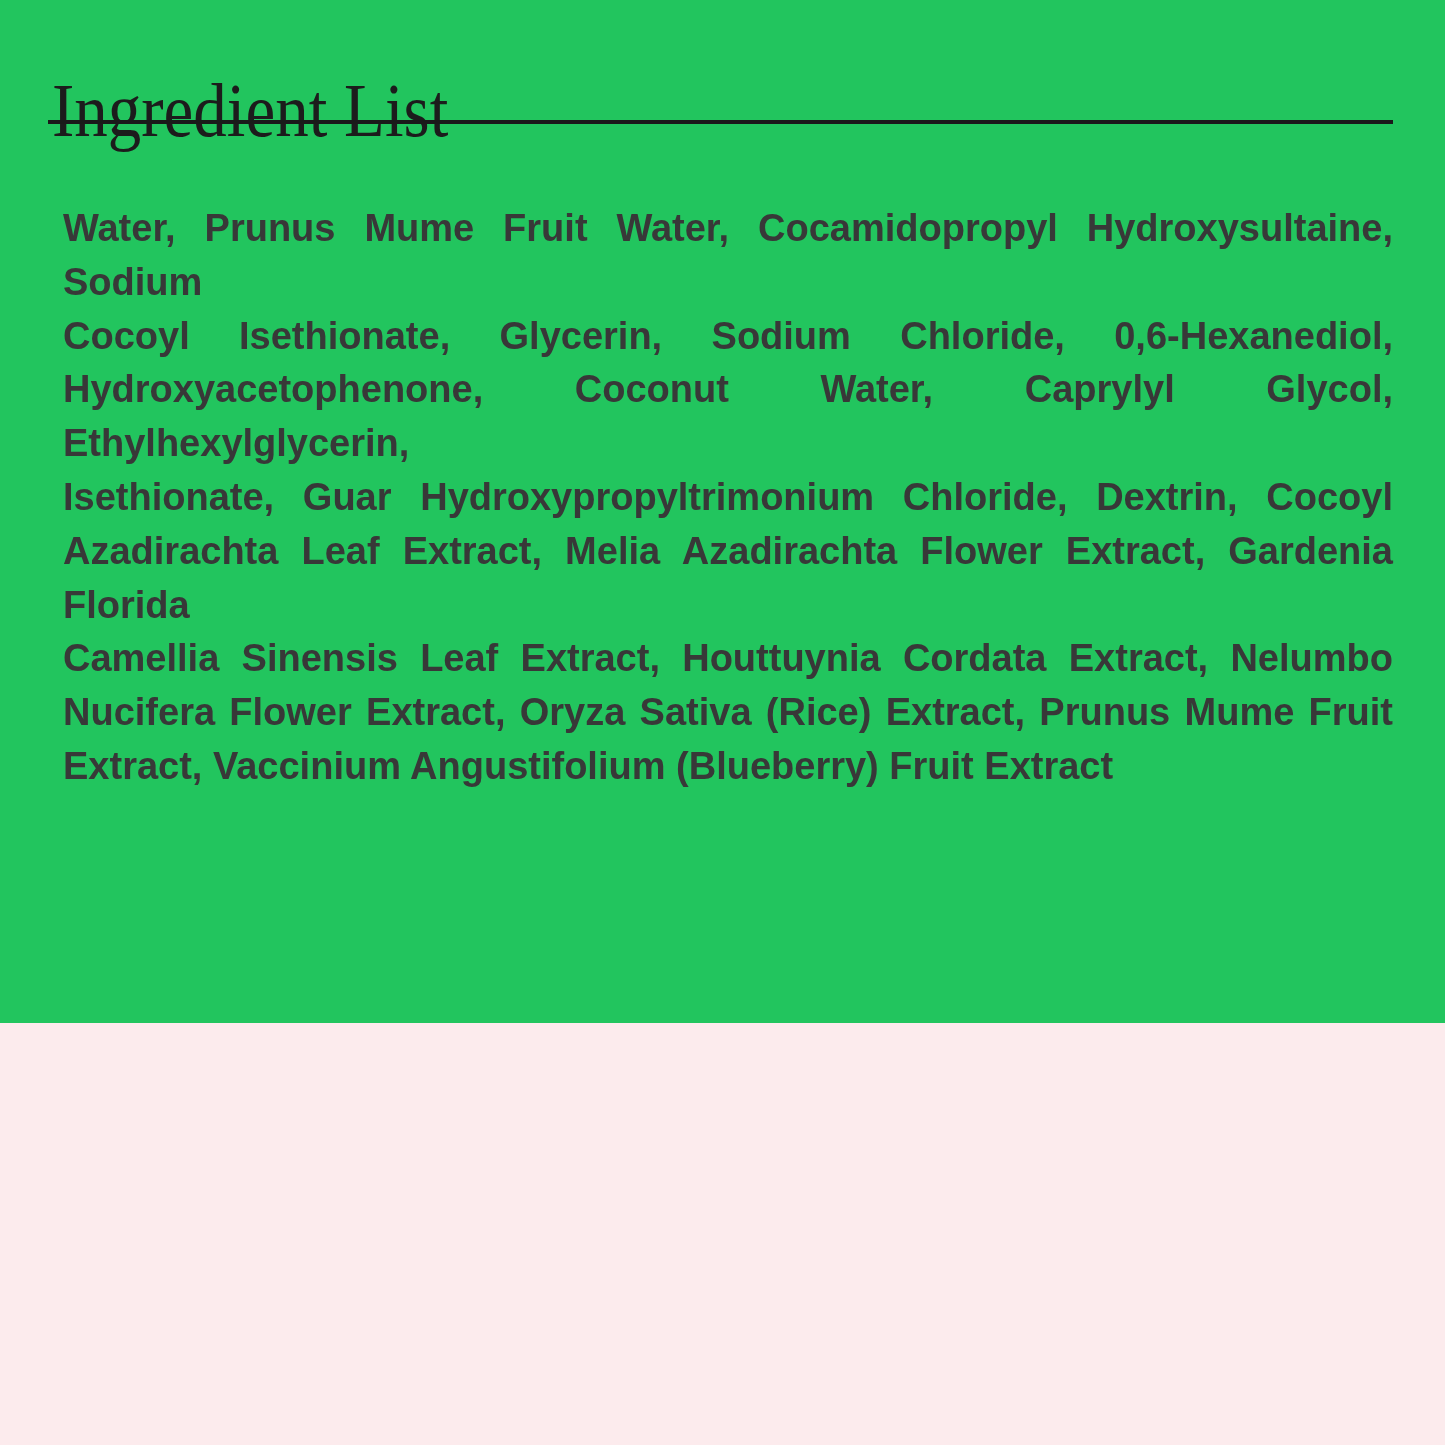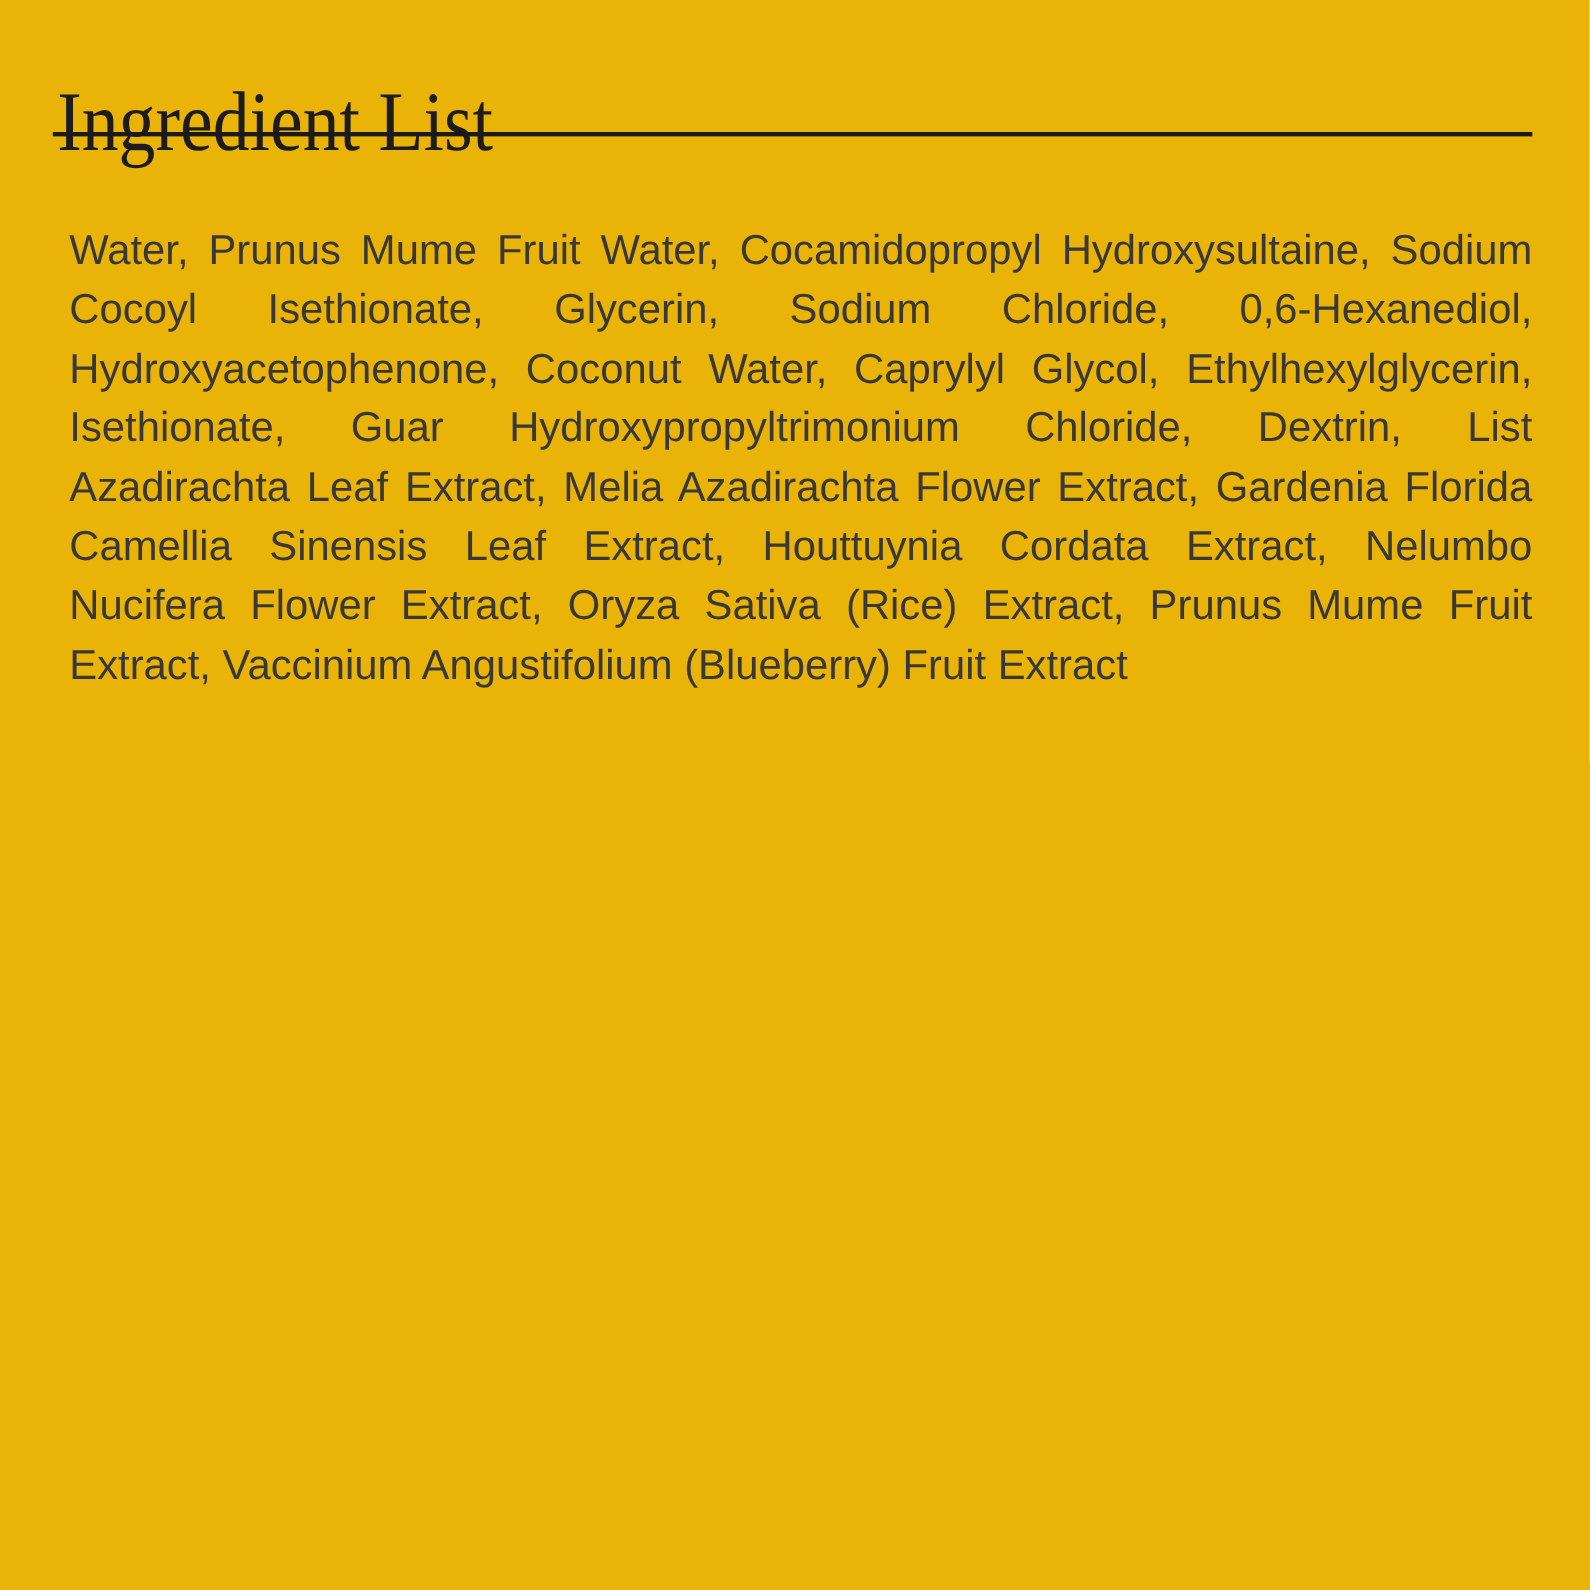--- a/index.html
+++ b/index.html
@@ -9,22 +9,22 @@
   body {
     width: 1445px;
     height: 1445px;
     background: #fcebed;
     overflow: hidden;
     font-family: "Liberation Sans", sans-serif;
   }
   .page {
     position: relative;
     width: 1445px;
-    height: 1445px;
-    background: #eab308;
+    height: 1023px;
+    background: #22c55e;
   }
   .page-title {
     position: absolute;
     left: 52px;
     top: 20px;
     font-family: "Liberation Serif", serif;
     font-size: 77px;
     line-height: 1;
     font-weight: 400;
     color: #1c1c1c;
@@ -39,21 +39,21 @@
     width: 1345px;
     height: 4px;
     background: #1a1a1a;
   }
   .ingredient-text {
     position: absolute;
     left: 63px;
     top: 202px;
     width: 1330px;
     font-size: 38px;
-    font-weight: 400;
+    font-weight: 700;
     line-height: 53.8px;
     color: #383838;
     letter-spacing: 0px;
   }
   .ingredient-line {
     text-align: justify;
     text-align-last: justify;
     white-space: normal;
   }
   .ingredient-line.last {
@@ -66,20 +66,20 @@
 <div class="page">
 
   <h1 class="page-title">Ingredient List</h1>
 
   <div class="title-divider"></div>
 
   <div class="ingredient-text">
     <div class="ingredient-line">Water, Prunus Mume Fruit Water, Cocamidopropyl Hydroxysultaine, Sodium</div>
     <div class="ingredient-line">Cocoyl Isethionate, Glycerin, Sodium Chloride, 0,6-Hexanediol,</div>
     <div class="ingredient-line">Hydroxyacetophenone, Coconut Water, Caprylyl Glycol, Ethylhexylglycerin,</div>
-    <div class="ingredient-line">Isethionate, Guar Hydroxypropyltrimonium Chloride, Dextrin, List</div>
+    <div class="ingredient-line">Isethionate, Guar Hydroxypropyltrimonium Chloride, Dextrin, Cocoyl</div>
     <div class="ingredient-line">Azadirachta Leaf Extract, Melia Azadirachta Flower Extract, Gardenia Florida</div>
     <div class="ingredient-line">Camellia Sinensis Leaf Extract, Houttuynia Cordata Extract, Nelumbo</div>
     <div class="ingredient-line">Nucifera Flower Extract, Oryza Sativa (Rice) Extract, Prunus Mume Fruit</div>
     <div class="ingredient-line last">Extract, Vaccinium Angustifolium (Blueberry) Fruit Extract</div>
   </div>
 
 </div>
 
 </body></html>

